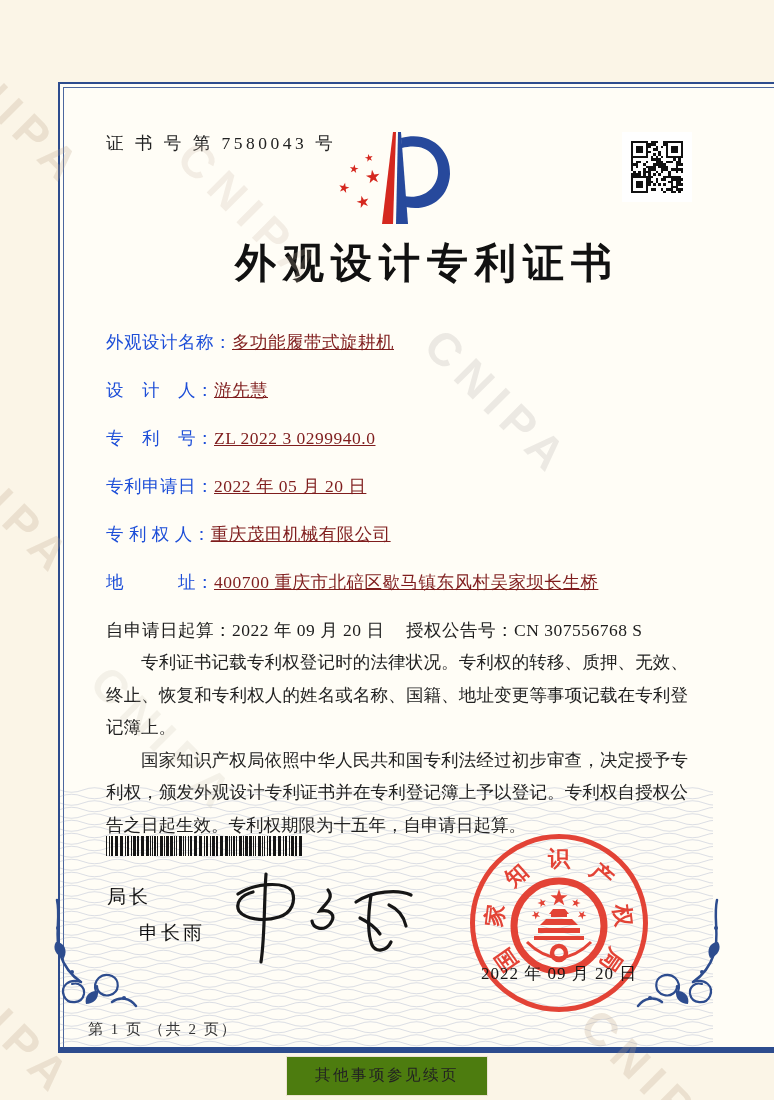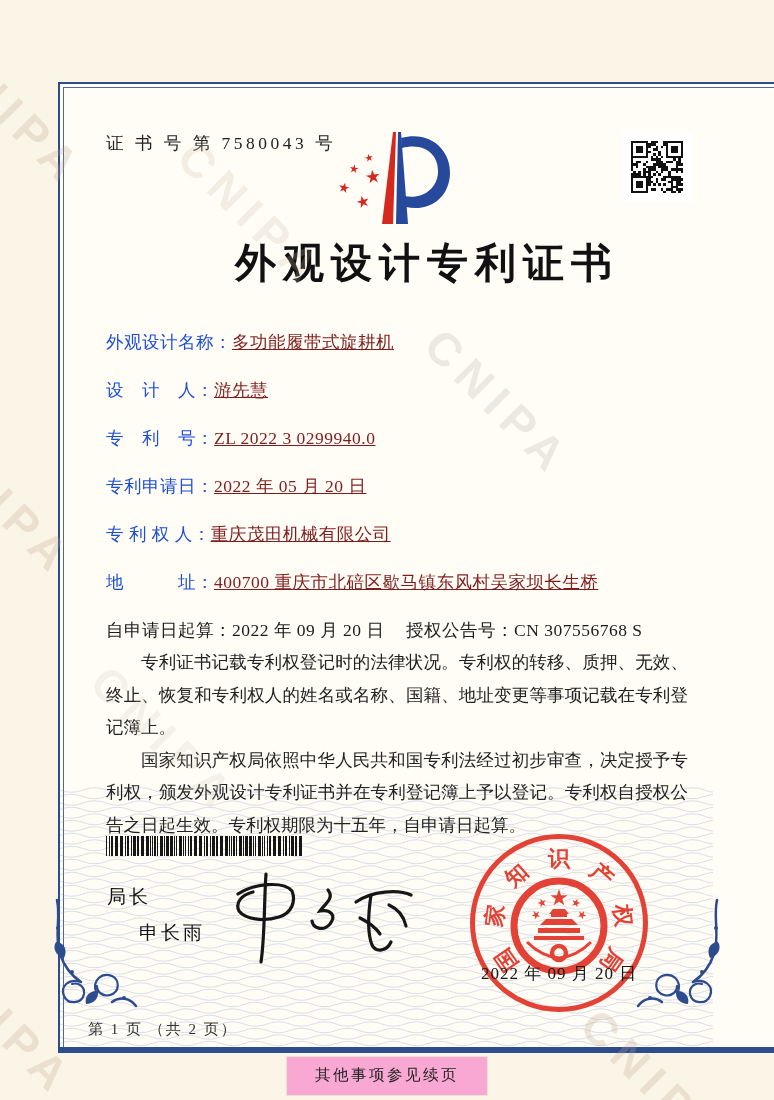--- a/index.html
+++ b/index.html
@@ -51,21 +51,21 @@
     font-family:"Liberation Serif","DejaVu Serif",serif;
   }
   .seal-emblem { position:absolute; left:37px; top:38px; width:104px; height:108px; }
   .seal-date { position:absolute; left:408px; top:878px; width:182px; text-align:center; font-size:17px; letter-spacing:1px; color:#161616; z-index:4; }
   .page-num { position:absolute; left:0; right:0; top:936px; text-align:left; font-size:15px; letter-spacing:2px; color:#333; z-index:2;padding-left:28px; }
   .corner-orn { position:absolute; width:90px; height:120px; z-index:2; color:#2d4c8e; }
   .corner-left { left:50px; top:898px; }
   .corner-right { left:634px; top:898px; transform:scaleX(-1); }
   .note-box {
     position:absolute; left:50%; top:1056px; transform:translateX(-50%);
-    background:#f9a8d4; border:1px solid #ece3d2; padding:8px 28px 9px;
+    background:#4d7c0f; border:1px solid #ece3d2; padding:8px 28px 9px;
     font-size:15.5px; letter-spacing:2.5px; color:#222; z-index:2;
   }
 </style>
 </head>
 <body>
 
 <div class="page">
 
   <span class="wm" style="left:-35px;top:28px;">CNIPA</span>
   <span class="wm" style="left:205px;top:130px;color:rgba(200,184,162,0.22);">CNIPA</span>

